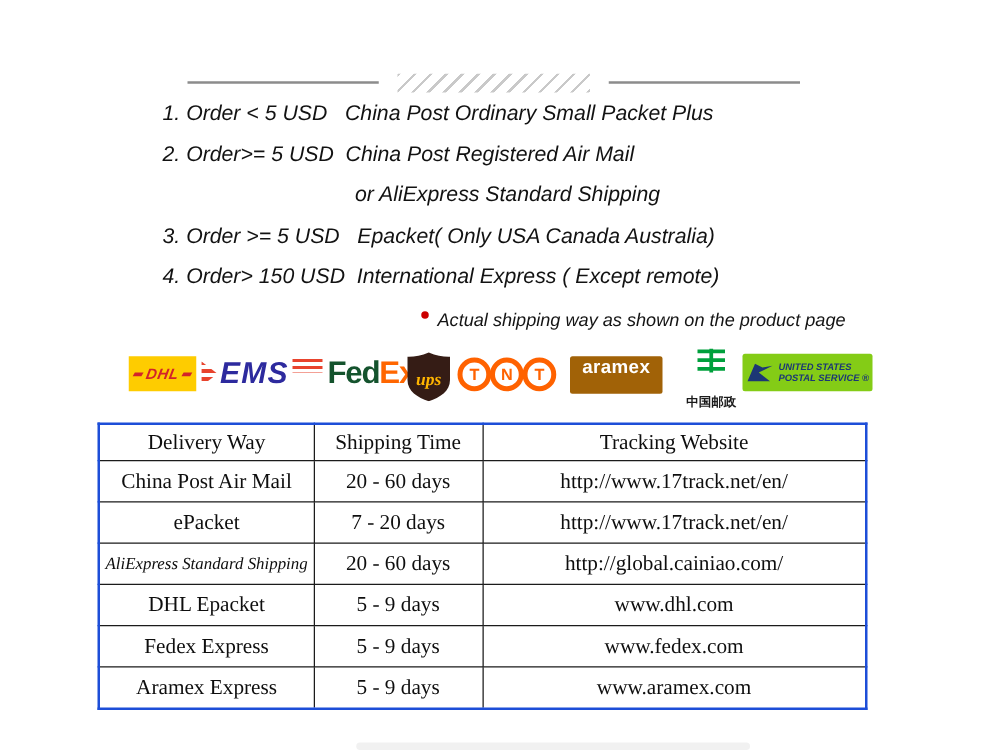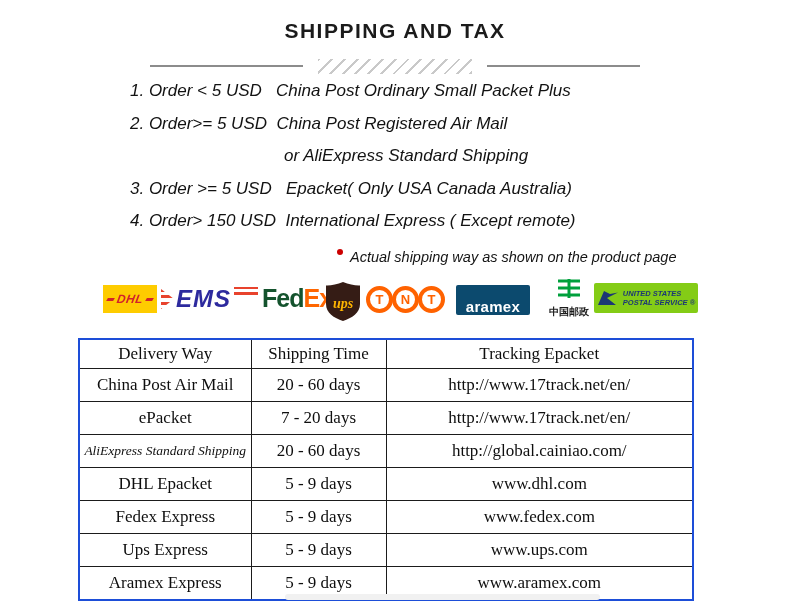--- a/index.html
+++ b/index.html
@@ -38,25 +38,25 @@
   .ems-text{font-style:italic;font-weight:700;font-size:24px;color:#2d2a9e;letter-spacing:1px;}
   .ems-stripes{width:24px;height:11px;margin:-14px 0 0 3px;
      background:repeating-linear-gradient(180deg,#e8432d 0 2.5px,transparent 2.5px 5.5px);}
   .fedex{left:262px;top:284px;font-weight:700;font-size:25px;letter-spacing:-1px;white-space:nowrap;}
   .fedex .fed{color:#14532d;} .fedex .ex{color:#ff6600;}
   .ups{left:324px;top:281px;width:38px;height:40px;}
   .tnt{left:367px;top:286px;display:flex;}
   .tnt-circle{width:19px;height:19px;border:4px solid #ff6200;border-radius:50%;background:#fff;
       display:flex;align-items:center;justify-content:center;margin-left:-1px;
       font-weight:800;font-size:13px;color:#ff6200;}
-  .aramex{left:456px;top:285px;width:74px;height:30px;background:#0c4a6e;border-radius:2px;
-      display:flex;align-items:flex-end;justify-content:center;}
+  .aramex{left:456px;top:285px;width:74px;height:30px;background:#a16207;border-radius:2px;
+      display:flex;align-items:flex-start;justify-content:center;}
   .aramex-text{color:#fff;font-weight:700;font-size:15px;letter-spacing:.3px;}
   .chinapost{left:546px;top:277px;width:46px;display:flex;flex-direction:column;align-items:center;}
-  .chinapost-text{font-size:10px;font-weight:700;color:#1a1a1a;margin-top:6px;white-space:nowrap;}
+  .chinapost-text{font-size:10px;font-weight:700;color:#1a1a1a;margin-top:16px;white-space:nowrap;}
   .usps{left:594px;top:283px;width:104px;height:30px;background:#84cc16;border-radius:2px;
       display:flex;align-items:center;justify-content:center;gap:4px;}
   .usps-lines{display:flex;flex-direction:column;}
   .usps-line{font-style:italic;font-weight:700;font-size:7.5px;line-height:9px;
       color:#1c3775;white-space:nowrap;}
 
   
   .ship-table{position:absolute;left:78px;top:338px;width:614px;border-collapse:collapse;
       table-layout:fixed;font-family:"Liberation Serif",serif;color:#0e0e0e;}
   .ship-table col.c0{width:172px;} .ship-table col.c1{width:135px;} .ship-table col.c2{width:307px;}
@@ -69,21 +69,20 @@
   .ship-table td.alix{font-style:italic;font-size:13.5px;}
 
   .smudge{position:absolute;left:285px;top:594px;width:315px;height:6px;
       background:#f1f1f1;border-radius:3px;}
 </style>
 </head>
 <body>
 
 <div class="stage">
 
-  <h1 class="title">SHIPPING AND TAX</h1>
 
   <div class="divider">
     <div class="dline"></div>
     <div class="hatch"></div>
     <div class="dline"></div>
   </div>
 
   <div class="rule" style="top:81px;left:130px">1. Order &lt; 5 USD   China Post Ordinary Small Packet Plus</div>
   <div class="rule" style="top:114px;left:130px">2. Order&gt;= 5 USD  China Post Registered Air Mail</div>
   <div class="rule" style="top:146px;left:284px">or AliExpress Standard Shipping</div>
@@ -153,21 +152,21 @@
   <table class="ship-table">
     <colgroup>
         <col class="c0">
         <col class="c1">
         <col class="c2">
       </colgroup>
     <thead>
       <tr>
         <th>Delivery Way</th>
         <th>Shipping Time</th>
-        <th>Tracking Epacket</th>
+        <th>Tracking Website</th>
       </tr>
     </thead>
     <tbody>
       <tr>
         <td class="c0">China Post Air Mail</td>
         <td class="c1">20 - 60 days</td>
         <td class="c2">http://www.17track.net/en/</td>
       </tr>
       <tr>
         <td class="c0">ePacket</td>
@@ -183,25 +182,20 @@
         <td class="c0">DHL Epacket</td>
         <td class="c1">5 - 9 days</td>
         <td class="c2">www.dhl.com</td>
       </tr>
       <tr>
         <td class="c0">Fedex Express</td>
         <td class="c1">5 - 9 days</td>
         <td class="c2">www.fedex.com</td>
       </tr>
       <tr>
-        <td class="c0">Ups Express</td>
-        <td class="c1">5 - 9 days</td>
-        <td class="c2">www.ups.com</td>
-      </tr>
-      <tr>
         <td class="c0">Aramex Express</td>
         <td class="c1">5 - 9 days</td>
         <td class="c2">www.aramex.com</td>
       </tr>
     </tbody>
   </table>
 
   <div class="smudge"></div>
 </div>
 

